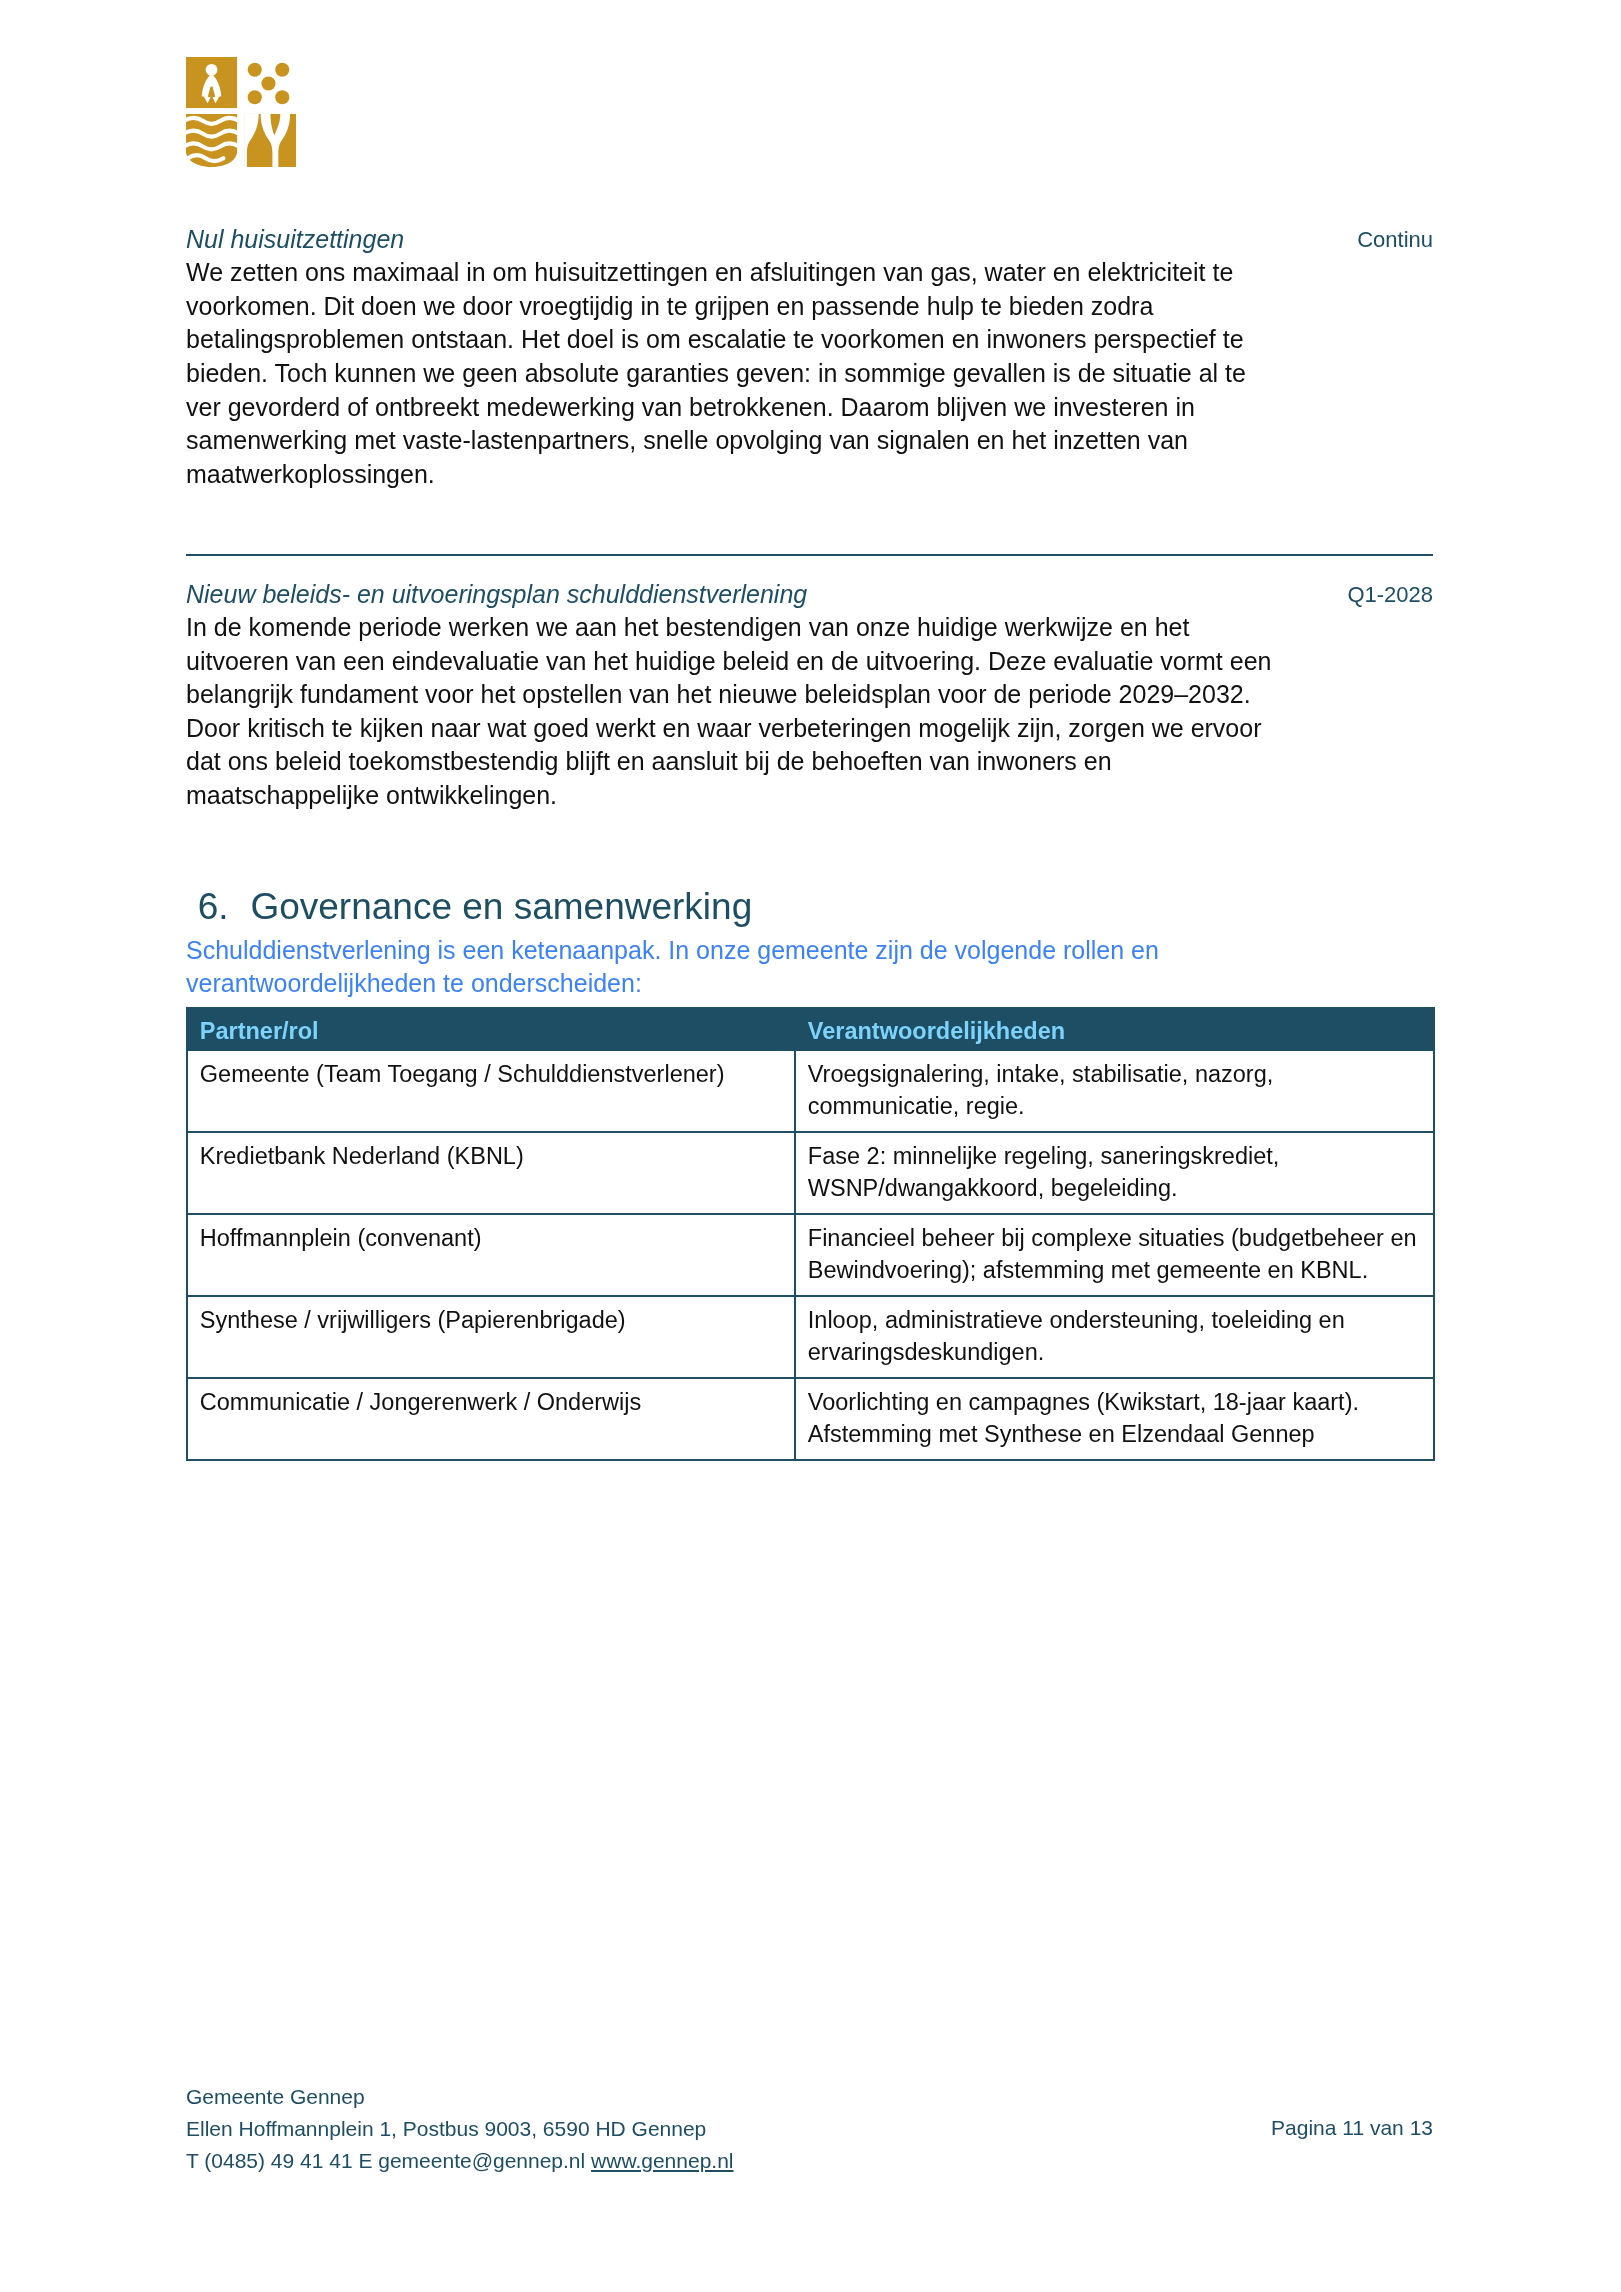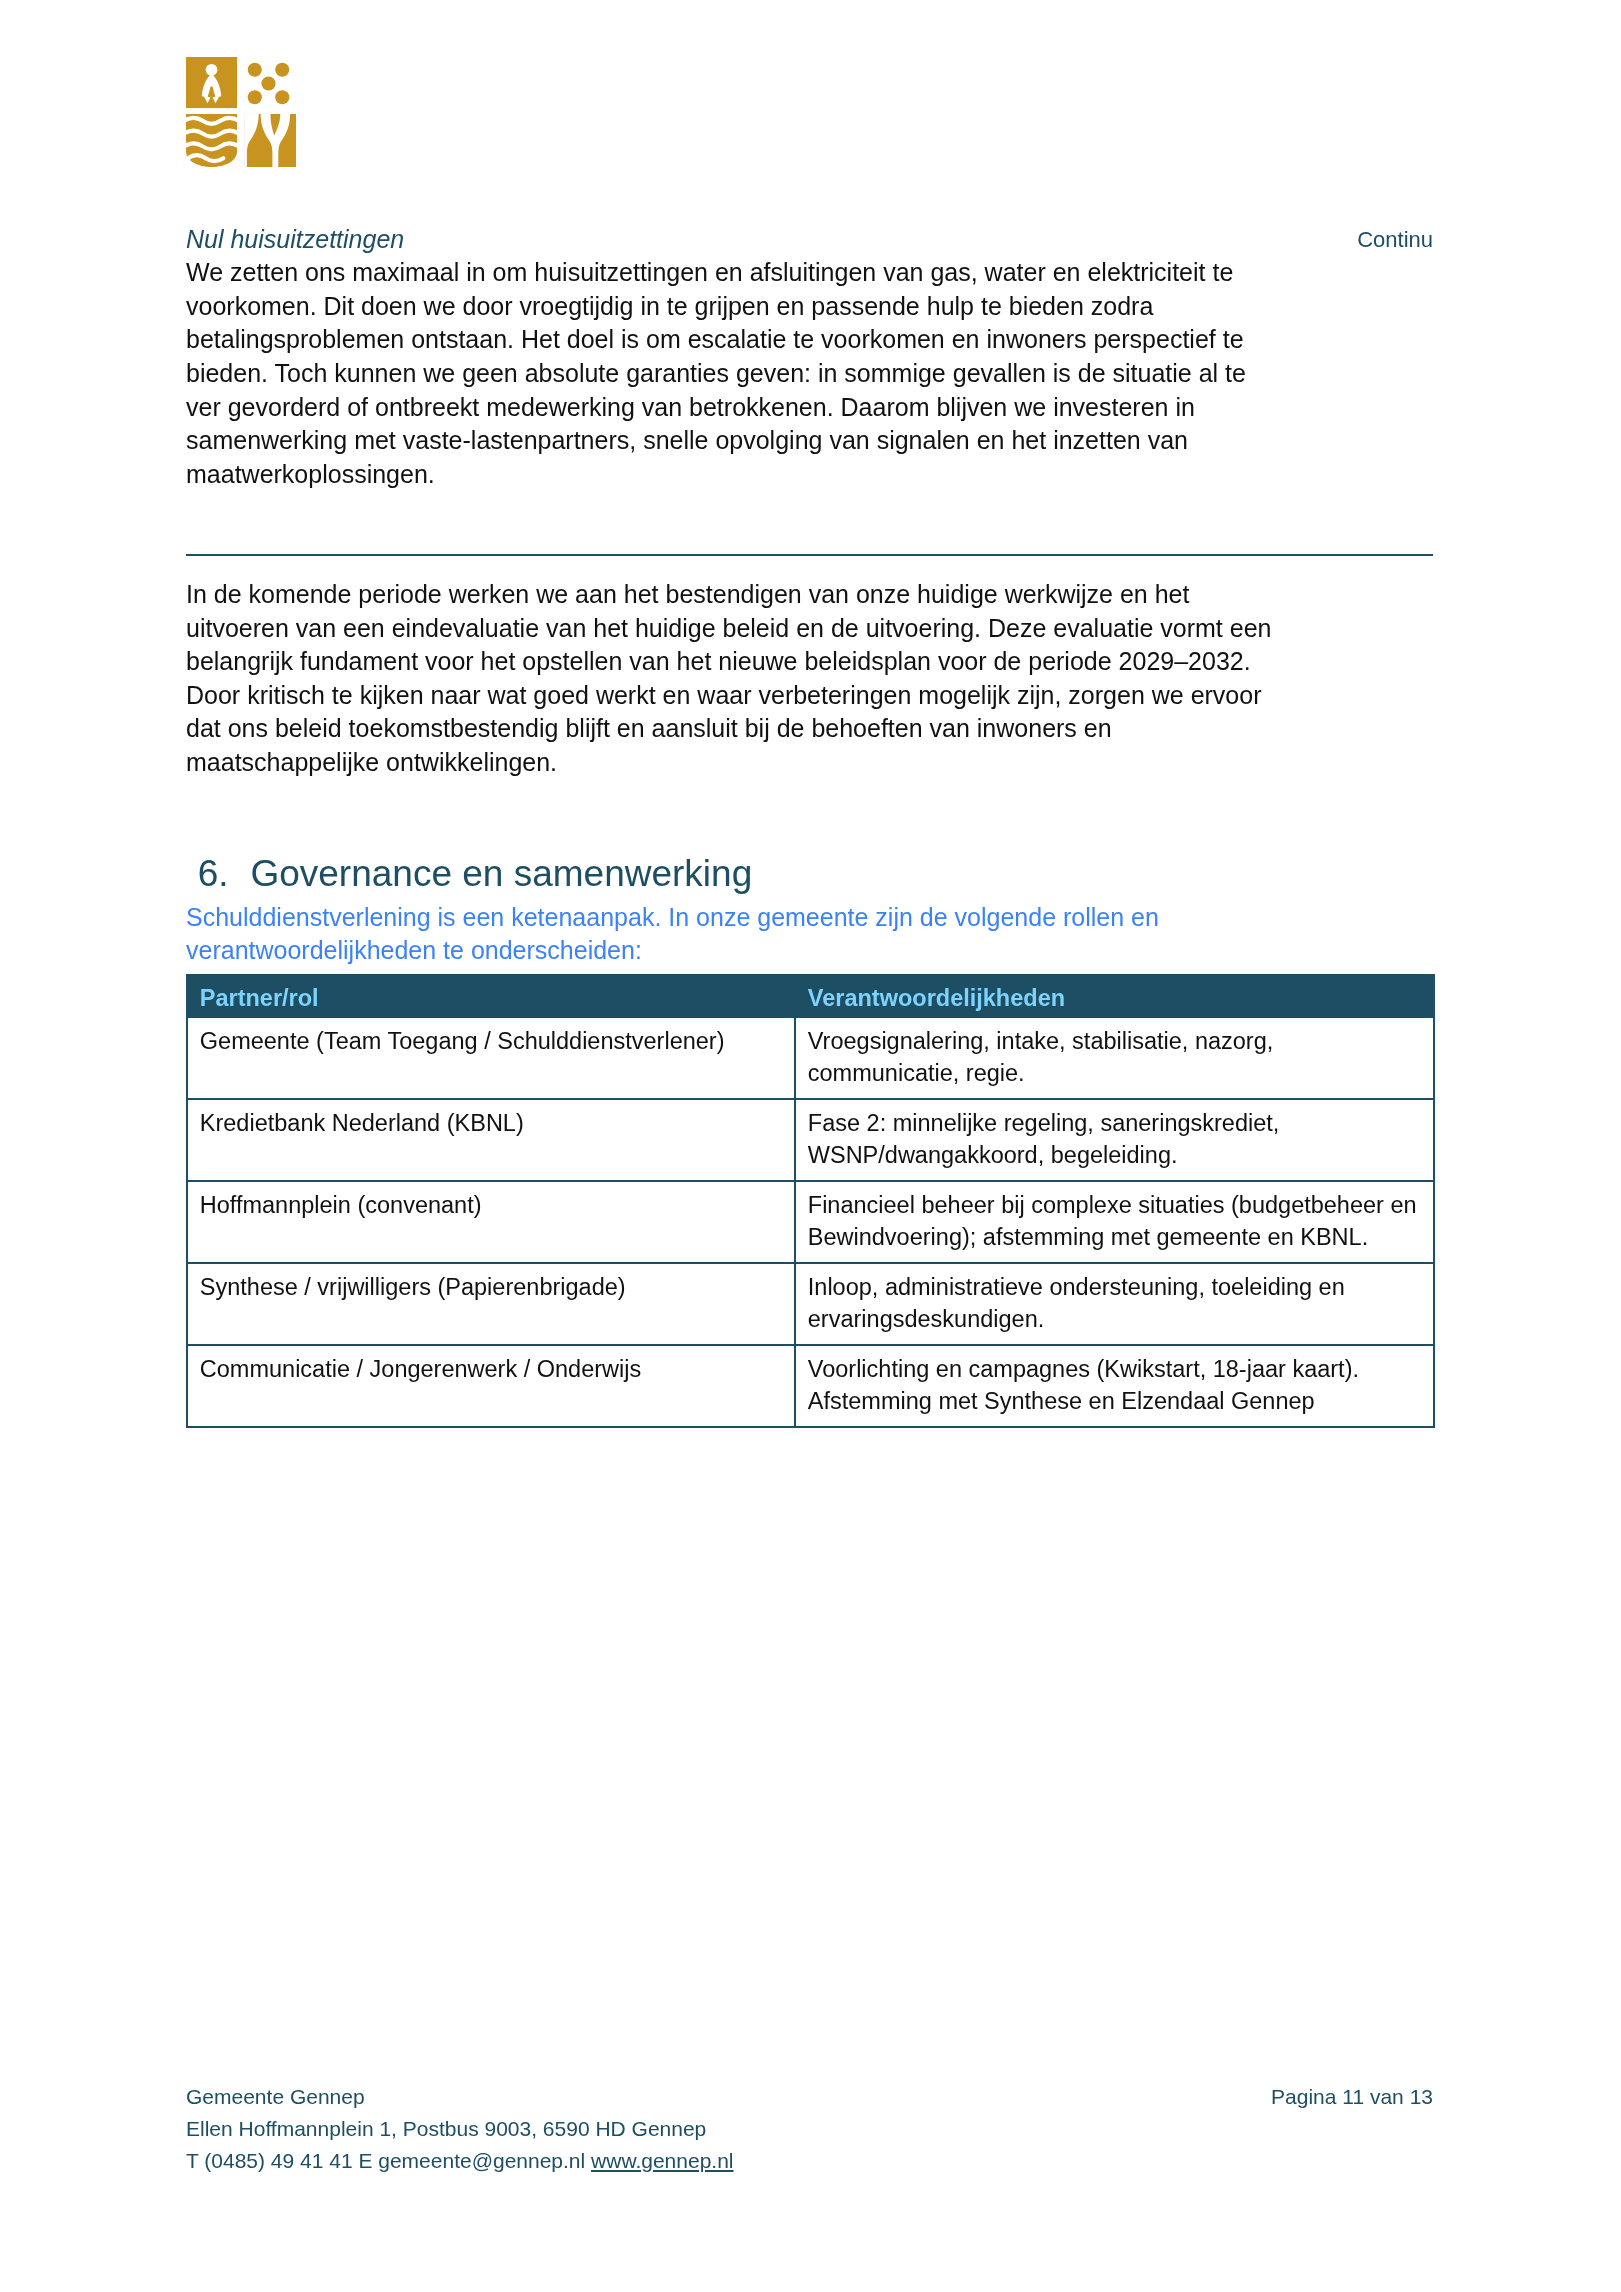--- a/index.html
+++ b/index.html
@@ -132,21 +132,21 @@
   col.c1 { width: 608px; }
   col.c2 { width: 639px; }
 
   
   .footer {
     position: absolute;
     left: 186px;
     top: 2081px;
     width: 1247px;
     display: flex;
-    align-items: flex-start;
+    align-items: center;
     justify-content: space-between;
   }
   .footer-left {
     font-size: 21px;
     line-height: 1.52;
     color: #1d4e63;
   }
   .footer-left .line { white-space: nowrap; }
   .footer-url {
     color: #1d4e63;
@@ -204,20 +204,24 @@
         <div class="measure-title">Nul huisuitzettingen</div>
         <div class="measure-when">Continu</div>
       </div>
       <p class="body-par">We zetten ons maximaal in om huisuitzettingen en afsluitingen van gas, water en elektriciteit te voorkomen. Dit doen we door vroegtijdig in te grijpen en passende hulp te bieden zodra betalingsproblemen ontstaan. Het doel is om escalatie te voorkomen en inwoners perspectief te bieden. Toch kunnen we geen absolute garanties geven: in sommige gevallen is de situatie al te ver gevorderd of ontbreekt medewerking van betrokkenen. Daarom blijven we investeren in samenwerking met vaste-lastenpartners, snelle opvolging van signalen en het inzetten van maatwerkoplossingen.</p>
       <div class="gap-par"></div>
     </div>
 
     <hr class="rule">
 
     <div class="measure">
+      <div class="measure-head">
+        <div class="measure-title">Nieuw beleids- en uitvoeringsplan schulddienstverlening</div>
+        <div class="measure-when">Q1-2028</div>
+      </div>
       <p class="body-par">In de komende periode werken we aan het bestendigen van onze huidige werkwijze en het uitvoeren van een eindevaluatie van het huidige beleid en de uitvoering. Deze evaluatie vormt een belangrijk fundament voor het opstellen van het nieuwe beleidsplan voor de periode 2029–2032. Door kritisch te kijken naar wat goed werkt en waar verbeteringen mogelijk zijn, zorgen we ervoor dat ons beleid toekomstbestendig blijft en aansluit bij de behoeften van inwoners en maatschappelijke ontwikkelingen.</p>
     </div>
 
     <h2 class="section-head">
       <span class="section-num">6.</span>
       <span>Governance en samenwerking</span>
     </h2>
     <p class="section-intro">Schulddienstverlening is een ketenaanpak. In onze gemeente zijn de volgende rollen en verantwoordelijkheden te onderscheiden:</p>
 
     <table class="roles">

